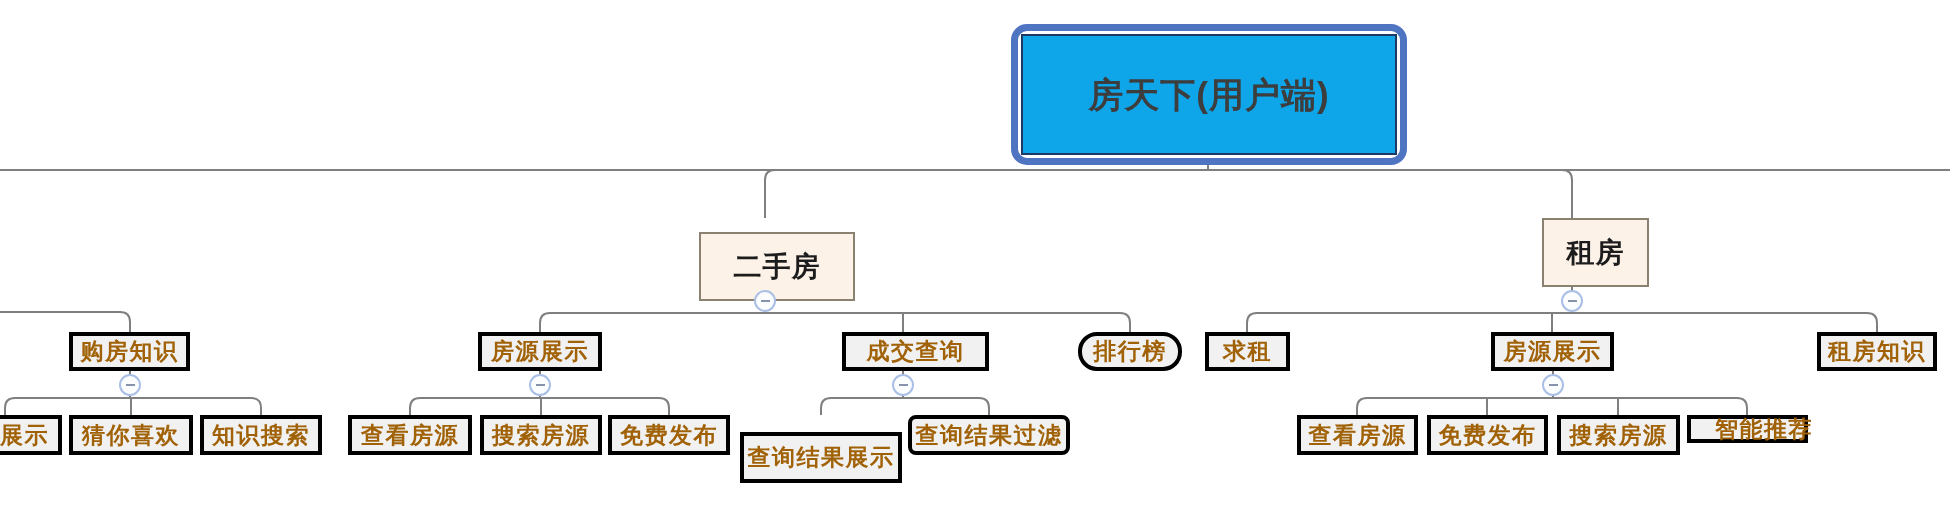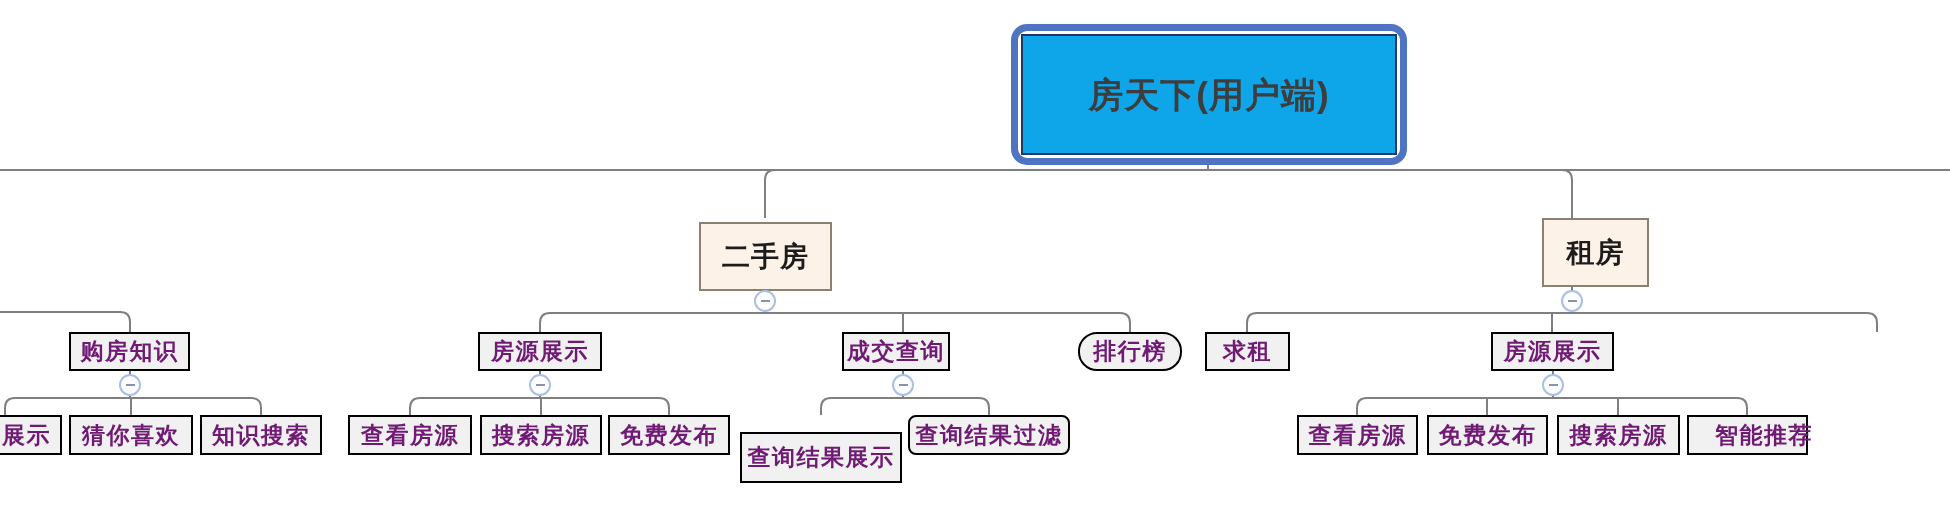--- a/index.html
+++ b/index.html
@@ -5,21 +5,21 @@
   html,body{margin:0;padding:0;background:#ffffff;}
   #stage{
     position:relative;width:1950px;height:530px;background:#ffffff;
     overflow:hidden;font-family:"Liberation Sans","DejaVu Sans",sans-serif;
   }
   .connectors{position:absolute;left:0;top:0;}
   .node{
     position:absolute;box-sizing:border-box;display:flex;align-items:center;justify-content:center;
     white-space:nowrap;line-height:1;font-weight:600;letter-spacing:1.5px;cursor:default;
   }
-  .node.leaf{background:#f1f1f1;border:2px solid #000000;font-size:23px;color:#701a75;}
+  .node.leaf{background:#f1f1f1;border:4px solid #000000;font-size:23px;color:#a16207;}
   .node.branch{background:#fdf2e7;border:2px solid #8b8170;font-size:28px;color:#1c1c1c;letter-spacing:1px;}
   .node.clip-left{justify-content:flex-end;padding-right:9px;}
   .root-outer{
     position:absolute;box-sizing:border-box;border:7px solid #4f74c2;border-radius:16px;
     background:#ffffff;padding:3px;
   }
   .root-inner{
     width:100%;height:100%;box-sizing:border-box;border:2px solid #1f3864;background:#0ea5e9;
     display:flex;align-items:center;justify-content:center;
     font-size:35px;font-weight:700;letter-spacing:1px;color:#3d3d3d;line-height:1;white-space:nowrap;
@@ -41,40 +41,41 @@
       <path d="M550 313H1120M765 287V313M903 313V332M540 332V323Q540 313 550 313M1130 332V323Q1130 313 1120 313" fill="none" stroke="#7f7f7f" stroke-width="2"></path>
       <path d="M1257 313H1867M1572 287V313M1552 313V332M1247 332V323Q1247 313 1257 313M1877 332V323Q1877 313 1867 313" fill="none" stroke="#7f7f7f" stroke-width="2"></path>
       <path d="M15 398H251M130 371V398M131 398V415M5 415V408Q5 398 15 398M261 415V408Q261 398 251 398" fill="none" stroke="#7f7f7f" stroke-width="2"></path>
       <path d="M420 398H659M540 371V398M541 398V415M410 415V408Q410 398 420 398M669 415V408Q669 398 659 398" fill="none" stroke="#7f7f7f" stroke-width="2"></path>
       <path d="M831 398H979M903 371V398M821 415V408Q821 398 831 398M989 415V408Q989 398 979 398" fill="none" stroke="#7f7f7f" stroke-width="2"></path>
       <path d="M1367 398H1737M1553 371V398M1487 398V415M1618 398V415M1357 415V408Q1357 398 1367 398M1747 415V408Q1747 398 1737 398" fill="none" stroke="#7f7f7f" stroke-width="2"></path>
     </svg>
     <div class="root-outer" style="left: 1011px; top: 24px; width: 396px; height: 141px;">
       <div class="root-inner">房天下(用户端)</div>
     </div>
-    <div class="node branch" style="left: 699px; top: 222px; width: 133px; height: 69px;">二手房</div>
+    <div class="node branch" style="left: 699px; top: 232px; width: 156px; height: 69px;">二手房</div>
     <div class="node branch" style="left: 1518px; top: 218px; width: 107px; height: 69px; margin-left: 24px;">租房</div>
     <div class="node leaf" style="left: 69px; top: 332px; width: 121px; height: 39px;">购房知识</div>
     <div class="node leaf" style="left: 478px; top: 332px; width: 124px; height: 39px;">房源展示</div>
-    <div class="node leaf" style="left: 842px; top: 332px; width: 108px; height: 39px;">成交查询</div>
+    <div class="node leaf" style="left: 842px; top: 332px; width: 147px; height: 39px;">成交查询</div>
     <div class="node leaf" style="left: 1078px; top: 332px; width: 104px; height: 39px; border-radius: 19px;">排行榜</div>
     <div class="node leaf" style="left: 1205px; top: 332px; width: 85px; height: 39px;">求租</div>
     <div class="node leaf" style="left: 1491px; top: 332px; width: 123px; height: 39px;">房源展示</div>
+    <div class="node leaf" style="left: 1817px; top: 332px; width: 120px; height: 39px;">租房知识</div>
     <div class="node leaf clip-left" style="left: -62px; top: 415px; width: 124px; height: 40px;">展示</div>
     <div class="node leaf" style="left: 69px; top: 415px; width: 124px; height: 40px;">猜你喜欢</div>
     <div class="node leaf" style="left: 200px; top: 415px; width: 122px; height: 40px;">知识搜索</div>
     <div class="node leaf" style="left: 348px; top: 415px; width: 124px; height: 40px;">查看房源</div>
     <div class="node leaf" style="left: 480px; top: 415px; width: 122px; height: 40px;">搜索房源</div>
     <div class="node leaf" style="left: 608px; top: 415px; width: 122px; height: 40px;">免费发布</div>
     <div class="node leaf" style="left: 740px; top: 432px; width: 162px; height: 51px;">查询结果展示</div>
     <div class="node leaf" style="left: 908px; top: 415px; width: 162px; height: 40px; border-radius: 8px;">查询结果过滤</div>
     <div class="node leaf" style="left: 1297px; top: 415px; width: 121px; height: 40px;">查看房源</div>
     <div class="node leaf" style="left: 1427px; top: 415px; width: 121px; height: 40px;">免费发布</div>
     <div class="node leaf" style="left: 1557px; top: 415px; width: 123px; height: 40px;">搜索房源</div>
-    <div class="node leaf" style="left: 1687px; top: 415px; width: 121px; height: 40px; padding-left: 33px;">智能推荐</div>
+    <div class="node leaf" style="left: 1687px; top: 415px; width: 121px; height: 28px; padding-left: 33px;">智能推荐</div>
     <button class="toggle" style="left: 754px; top: 290px;">
       <span class="minus"></span>
     </button>
     <button class="toggle" style="left: 1561px; top: 290px;">
       <span class="minus"></span>
     </button>
     <button class="toggle" style="left: 119px; top: 374px;">
       <span class="minus"></span>
     </button>
     <button class="toggle" style="left: 529px; top: 374px;">

